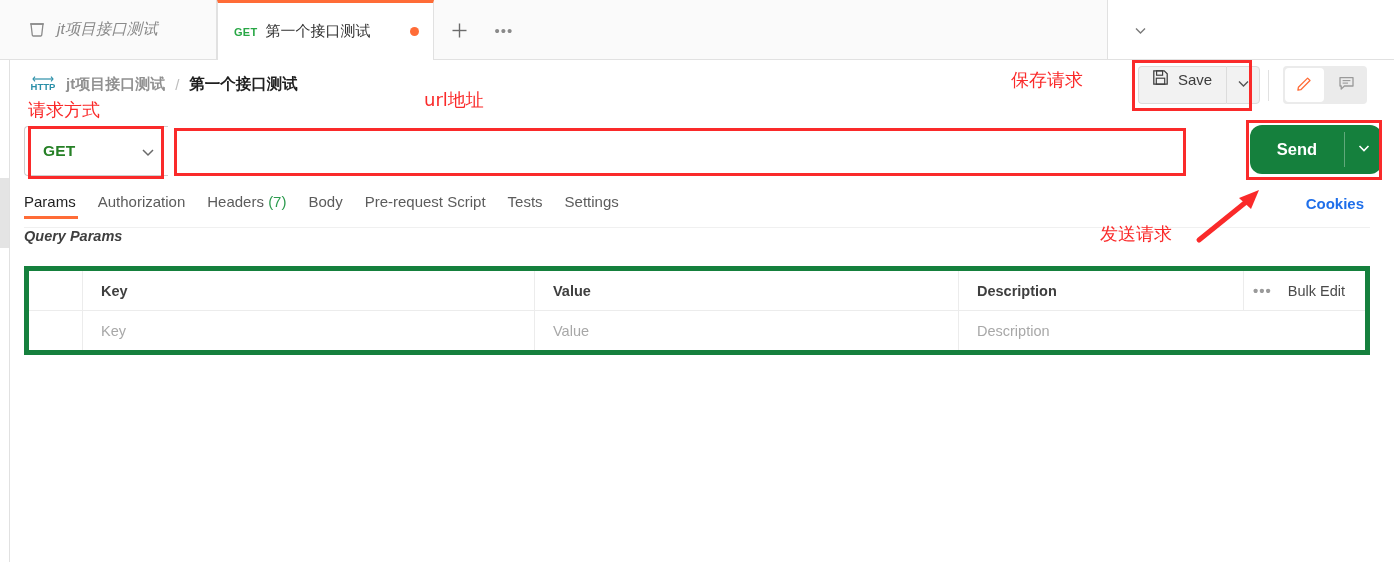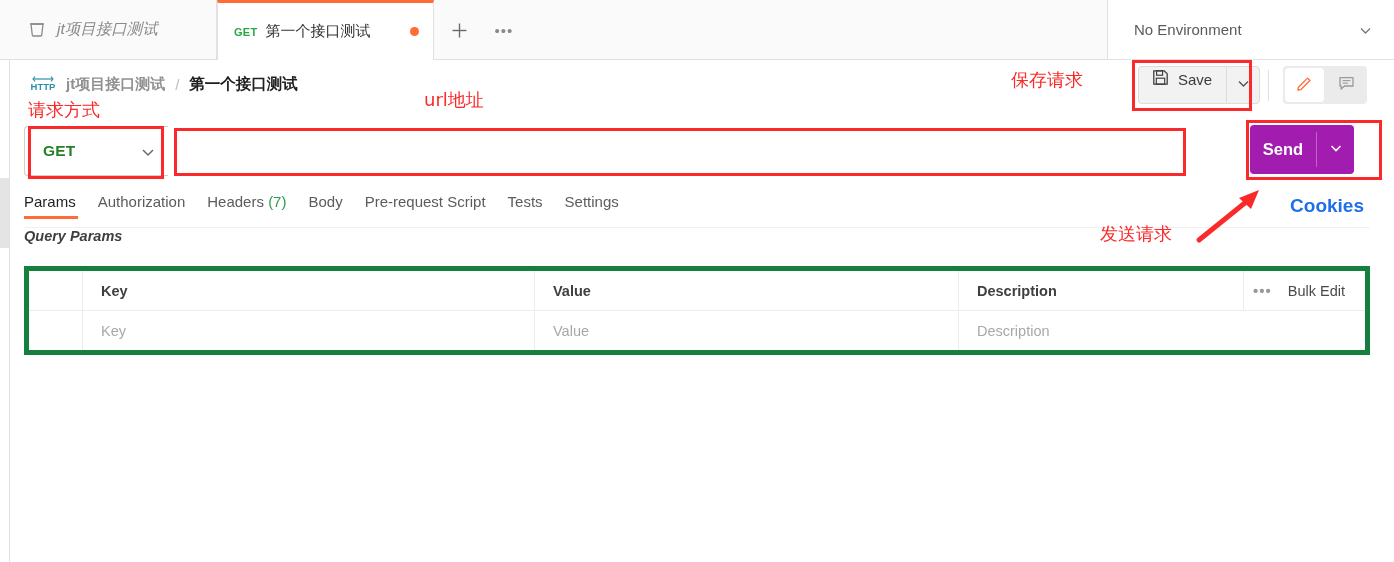--- a/index.html
+++ b/index.html
@@ -158,23 +158,23 @@
     width: 1074px; height: 50px;
     background: #fff;
     border: 1px solid #cfcfcf;
     border-radius: 0 4px 4px 0;
     display: flex; align-items: center;
     padding: 0 16px 0 16px;
   }
   .url-ph { font-size: 15.5px; color: #a5a5a5; }
   .send-btn {
     position: absolute; left: 1250px; top: 125px;
-    width: 104px; height: 49px;
-    background: #a21caf;
-    border-radius: 4px;
+    width: 132px; height: 49px;
+    background: #15803d;
+    border-radius: 12px;
     display: flex; align-items: stretch;
   }
   .send-label {
     flex: 1; display: flex; align-items: center; justify-content: center;
     color: #fff; font-size: 16.5px; font-weight: 700;
   }
   .send-divider { width: 1px; background: rgba(255,255,255,.32); margin: 7px 0; }
   .send-caret {
     width: 37px; display: flex; align-items: center; justify-content: center;
   }
@@ -191,21 +191,21 @@
   }
   .rtab:first-child { padding-left: 0; }
   .rtab.active { color: #1f1f1f; }
   .rtab.active::after {
     content: ""; position: absolute; left: 0; bottom: 3px;
     width: 54px; height: 3px; background: #ff6c37;
   }
   .hdr-count { color: #2d9b4f; }
   .cookies-link {
     position: absolute; right: 30px; top: 195px;
-    font-size: 19px; color: #1f6fea; font-weight: 600;
+    font-size: 15px; color: #1f6fea; font-weight: 600;
   }
   .tabs-rule {
     position: absolute; left: 24px; top: 227px;
     width: 1346px; height: 1px; background: #f0f0f0;
   }
 
   
   .qp-title {
     position: absolute; left: 24px; top: 228px;
     font-size: 14.5px; font-weight: 700; color: #3f3f3f; font-style: italic;
@@ -303,21 +303,20 @@
       </svg>
     </div>
 
     <div class="tab-more">
       <span>•••</span>
     </div>
 
     <div class="tabbar-gap"></div>
 
     <div class="env-select">
-      <span class="env-label">No Environment</span>
       <span class="chev">
         <svg width="13" height="13" viewBox="0 0 13 13">
           <polyline points="2,4.5 6.5,9 11,4.5" fill="none" stroke="#7a7a7a" stroke-width="1.4"></polyline>
         </svg>
       </span>
     </div>
   </div>
 
   <div class="breadcrumb">
     <span class="http-badge">

